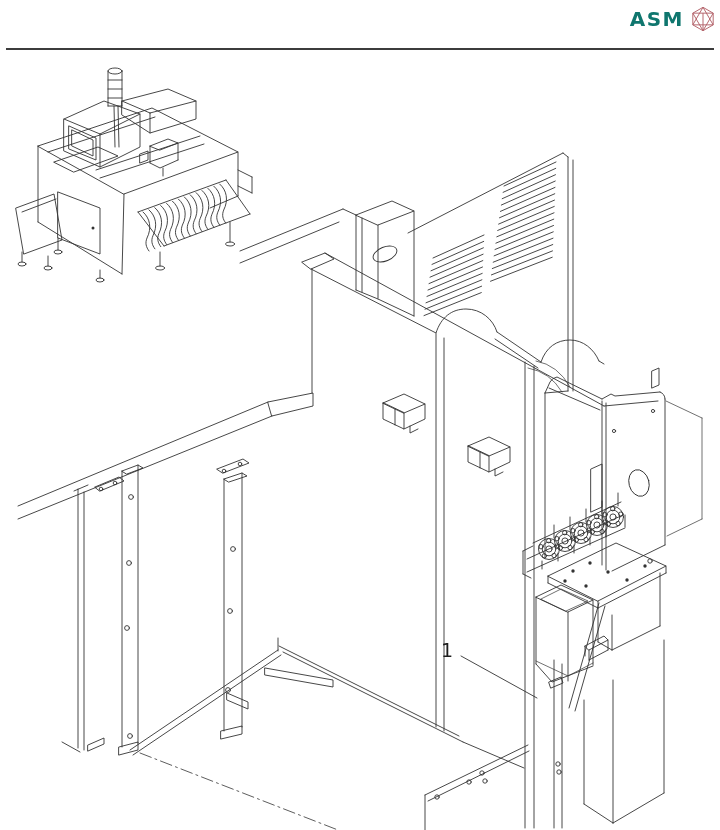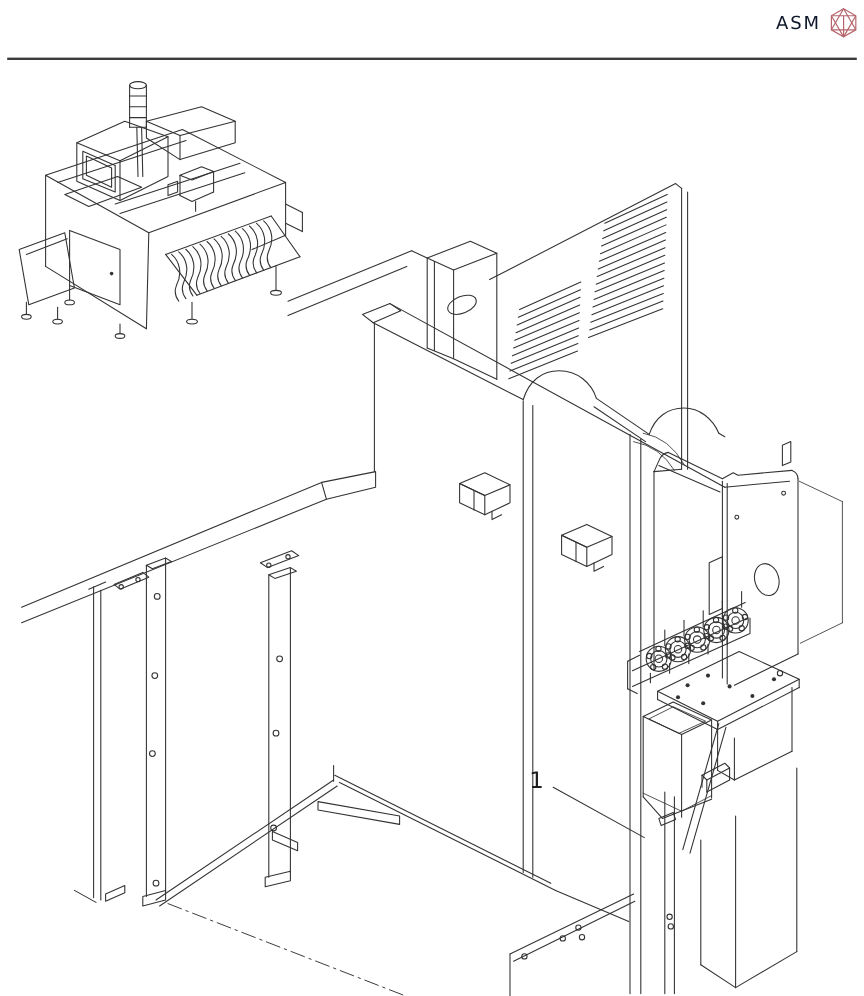--- a/index.html
+++ b/index.html
@@ -6,21 +6,21 @@
     --line:#333333; --accent:#b4646b; --title:#111111; --bg:#ffffff;
   }
   html,body{margin:0;padding:0;background:#fff;}
   .page{position:relative;width:720px;height:830px;background:var(--bg);overflow:hidden;
         font-family:"DejaVu Sans","Liberation Sans",sans-serif;}
   header{position:absolute;left:0;top:0;width:720px;height:50px;}
   h1{position:absolute;left:8px;top:20px;margin:0;font-size:19px;font-weight:bold;
      color:var(--title);letter-spacing:0.2px;}
   .rule{position:absolute;left:6px;top:48px;width:708px;height:0;border-top:2px solid #3c3c3c;}
   .brand{position:absolute;right:4px;top:6px;display:flex;align-items:center;gap:6px;}
-  .brand-name{font-size:15px;font-weight:normal;color:#0f172a;letter-spacing:1.5px;}
+  .brand-name{font-size:20px;font-weight:bold;color:#0f766e;letter-spacing:1.5px;}
   .logo{width:26px;height:26px;}
   .logo *{fill:none;stroke:var(--accent);stroke-width:0.9;}
   svg.fig{position:absolute;left:0;top:0;width:720px;height:830px;}
   svg.fig line, svg.fig path, svg.fig circle, svg.fig ellipse, svg.fig polygon, svg.fig polyline{
     fill:none;stroke:var(--line);stroke-width:0.9;stroke-linecap:round;stroke-linejoin:round;}
   svg.fig .thin{stroke-width:0.7;}
   svg.fig .dot{fill:var(--line);stroke:none;}
   svg.fig .dashdot{stroke-dasharray:12 4 2 4;stroke-width:0.8;}
   svg.fig text{fill:#1d1d1d;stroke:none;font-family:"DejaVu Sans","Liberation Sans",sans-serif;
     font-size:19px;}

